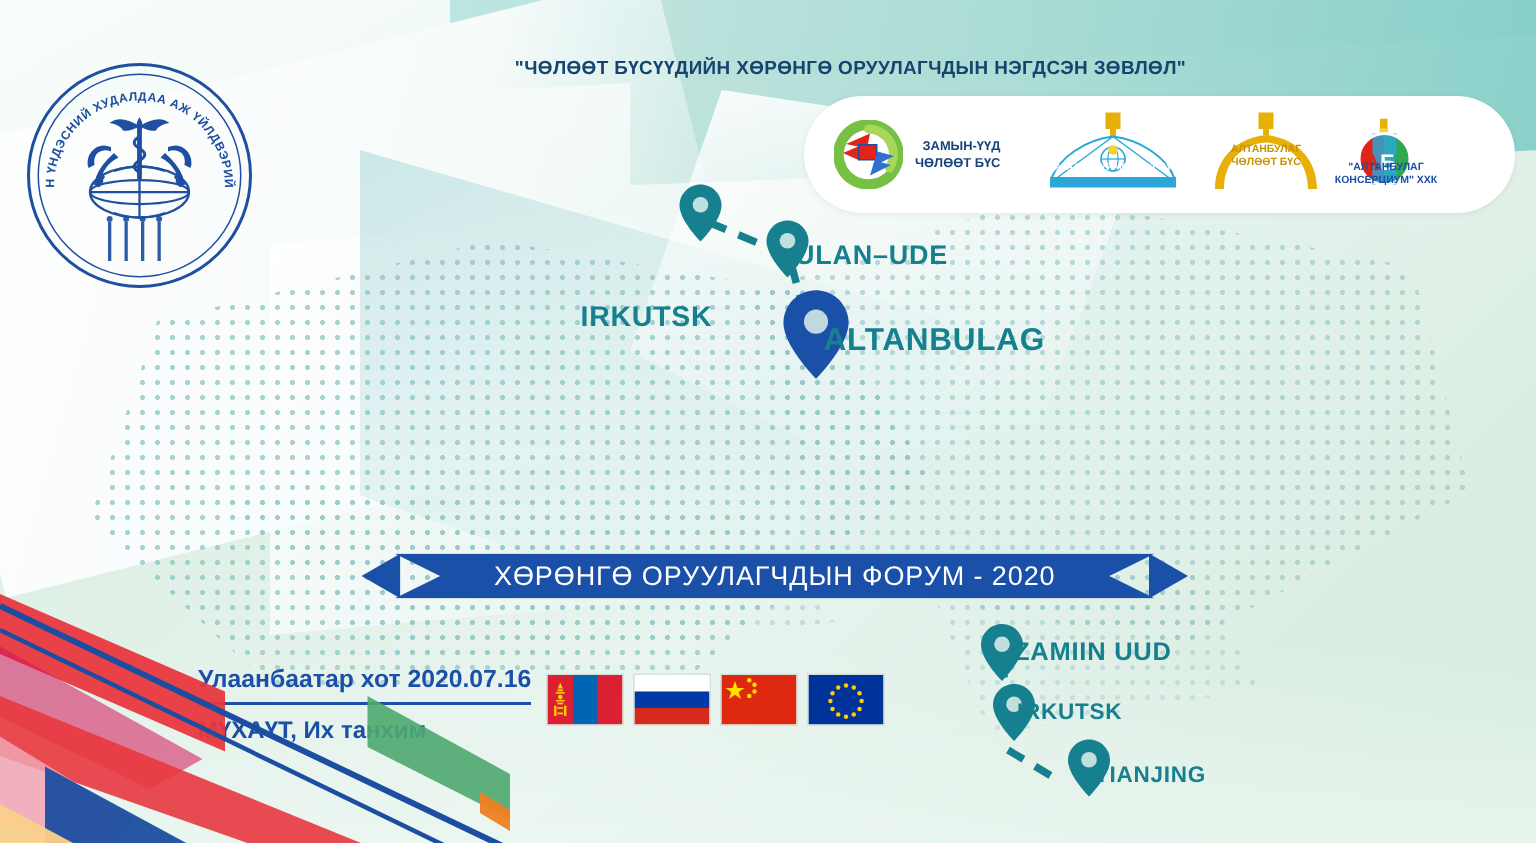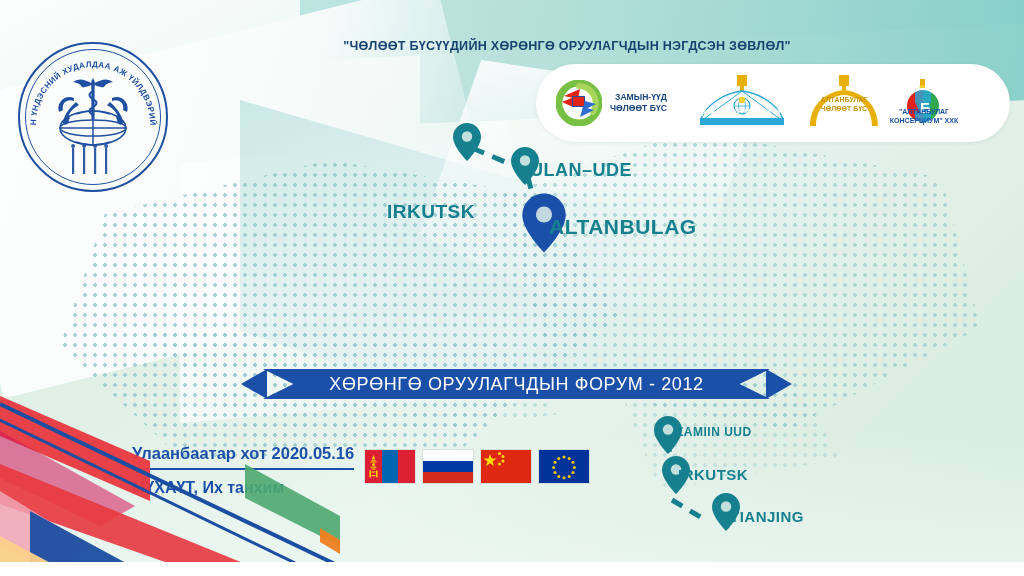--- a/index.html
+++ b/index.html
@@ -259,43 +259,43 @@
       <div class="pin-label" style="left: 530px; top: 160px; font-size: 18px; color: rgb(23, 128, 143); letter-spacing: 0.5px;">ULAN–UDE</div>
       <div class="pin" style="left: 520px; top: 192px;"><svg width="48" height="62" viewBox="0 0 30 40">
           <path d="M15 1 C7.3 1 1 7.3 1 15 c0 10 14 24 14 24 s14 -14 14 -24 c0 -7.7 -6.3 -14 -14 -14z" fill="#1b50a8"></path>
           <circle cx="15" cy="14.5" r="5.2" fill="#dff0ea" opacity=".85"></circle>
         </svg></div>
       <div class="pin-label" style="left: 549px; top: 215px; font-size: 21px; color: rgb(23, 128, 143); letter-spacing: 0.5px;">ALTANBULAG</div>
       <div class="pin" style="left: 653px; top: 415px;"><svg width="30" height="40" viewBox="0 0 30 40">
           <path d="M15 1 C7.3 1 1 7.3 1 15 c0 10 14 24 14 24 s14 -14 14 -24 c0 -7.7 -6.3 -14 -14 -14z" fill="#17808f"></path>
           <circle cx="15" cy="14.5" r="5.2" fill="#dff0ea" opacity=".85"></circle>
         </svg></div>
-      <div class="pin-label" style="left: 676px; top: 425px; font-size: 12px; color: rgb(23, 128, 143); letter-spacing: 0.5px;">ZAMIIN UUD</div>
+      <div class="pin-label" style="left: 676px; top: 425px; font-size: 17px; color: rgb(23, 128, 143); letter-spacing: 0.5px;">ZAMIIN UUD</div>
       <div class="pin" style="left: 661px; top: 455px;"><svg width="30" height="40" viewBox="0 0 30 40">
           <path d="M15 1 C7.3 1 1 7.3 1 15 c0 10 14 24 14 24 s14 -14 14 -24 c0 -7.7 -6.3 -14 -14 -14z" fill="#17808f"></path>
           <circle cx="15" cy="14.5" r="5.2" fill="#dff0ea" opacity=".85"></circle>
         </svg></div>
       <div class="pin-label" style="left: 678px; top: 466px; font-size: 15px; color: rgb(23, 128, 143); letter-spacing: 0.5px;">IRKUTSK</div>
       <div class="pin" style="left: 711px; top: 492px;"><svg width="30" height="40" viewBox="0 0 30 40">
           <path d="M15 1 C7.3 1 1 7.3 1 15 c0 10 14 24 14 24 s14 -14 14 -24 c0 -7.7 -6.3 -14 -14 -14z" fill="#17808f"></path>
           <circle cx="15" cy="14.5" r="5.2" fill="#dff0ea" opacity=".85"></circle>
         </svg></div>
       <div class="pin-label" style="left: 730px; top: 508px; font-size: 15px; color: rgb(23, 128, 143); letter-spacing: 0.5px;">TIANJING</div>
     </div>
 
 
   <div id="ribbon">
     <div class="rib-cap l"></div>
     <div class="rib-cap r"></div>
     <div class="rib-body"></div>
-    <div class="rib-text">ХӨРӨНГӨ ОРУУЛАГЧДЫН ФОРУМ - 2012</div>
+    <div class="rib-text">ХӨРӨНГӨ ОРУУЛАГЧДЫН ФОРУМ - 2020</div>
   </div>
 
   <div id="venue">
-    <div class="v1">Улаанбаатар хот 2020.05.16</div>
+    <div class="v1">Улаанбаатар хот 2020.07.16</div>
     <div class="v2">МҮХАҮТ, Их танхим</div>
   </div>
 
   <div id="flags">
     <div class="flag">
       <div style="position:absolute;left:0;top:0;width:33.33%;height:100%;background:#da2032"></div>
       <div style="position:absolute;left:33.33%;top:0;width:33.34%;height:100%;background:#0066b3"></div>
       <div style="position:absolute;left:66.67%;top:0;width:33.33%;height:100%;background:#da2032"></div>
       <svg style="position:absolute;left:3px;top:4px" width="11" height="25" viewBox="0 0 11 25">
         <g fill="#f9cf02">

